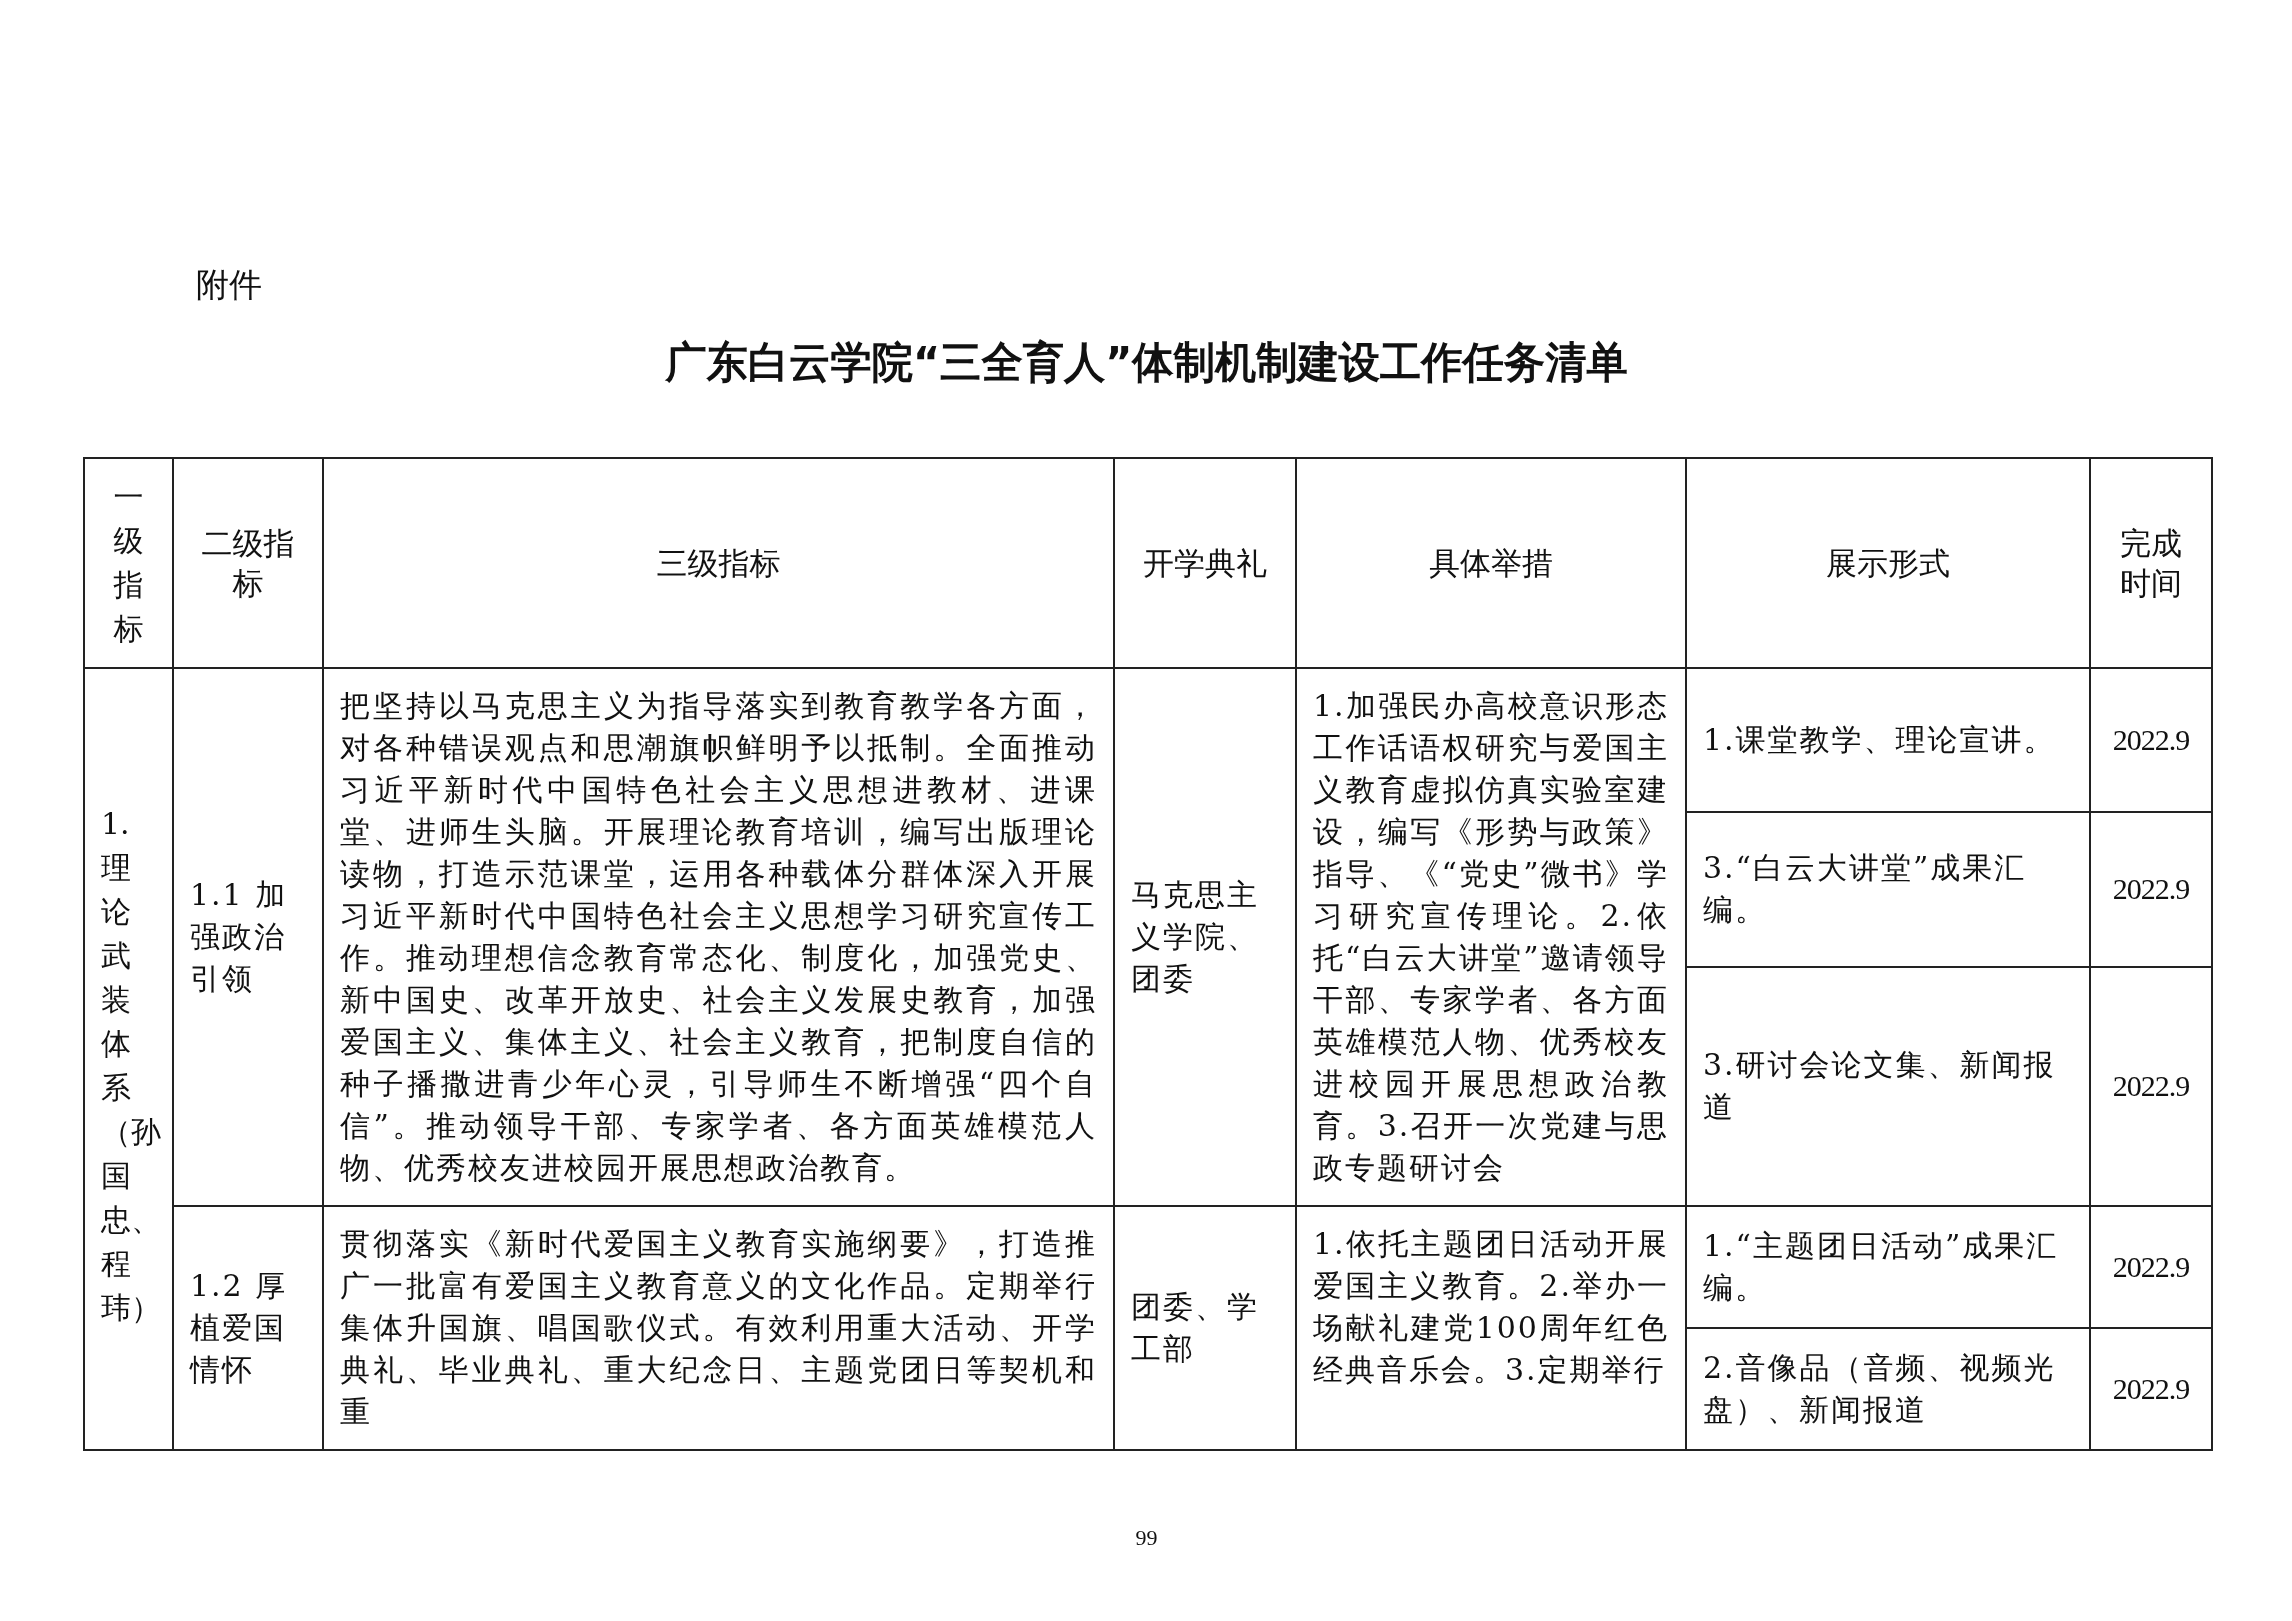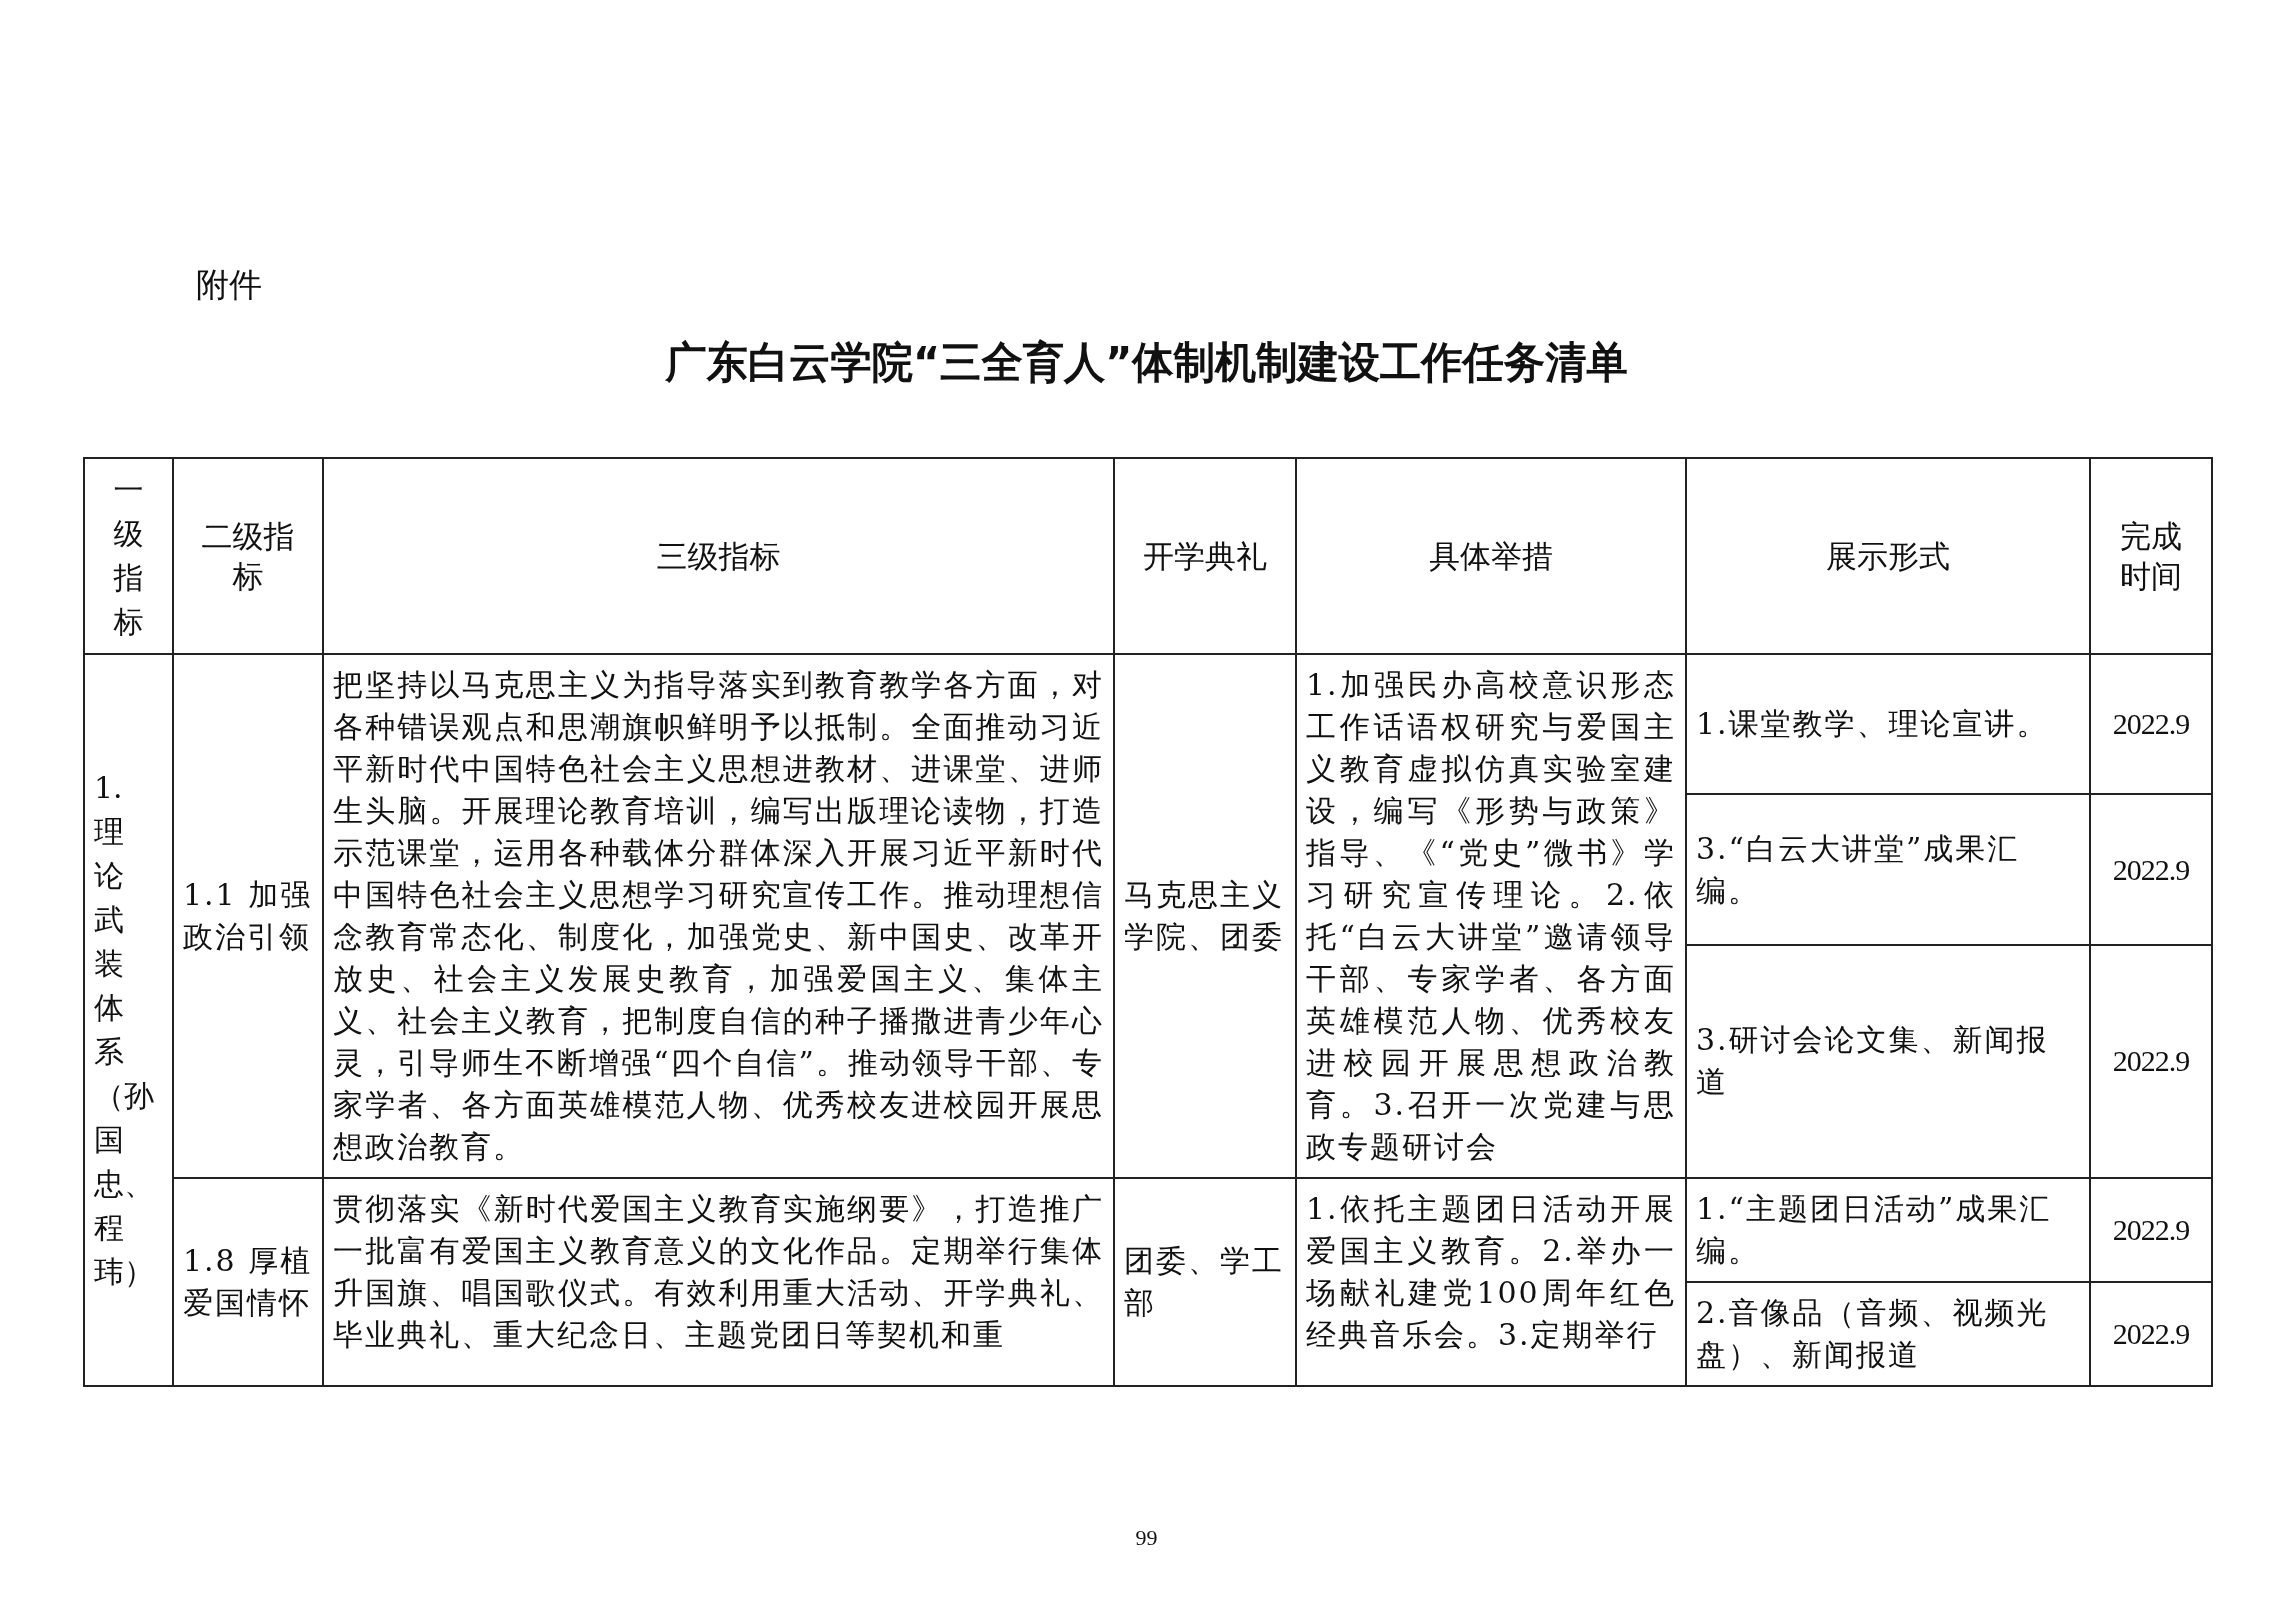--- a/index.html
+++ b/index.html
@@ -18,21 +18,21 @@
     font-family: "DejaVu Sans", "Liberation Sans", sans-serif;
     font-weight: bold; font-size: 43px; line-height: 59px;
     transform: scaleX(0.96);
   }
   table.task-table {
     position: absolute; left: 83px; top: 457px;
     border-collapse: collapse; table-layout: fixed;
     width: 2128px;
   }
   table.task-table td, table.task-table th {
-    border: 2px solid #222222; padding: 9px; vertical-align: middle;
+    border: 2px solid #222222; padding: 16px; vertical-align: middle;
     font-size: 30px; line-height: 42px; font-weight: normal;
   }
   table.task-table th {
     font-family: "DejaVu Sans", "Liberation Sans", sans-serif;
     text-align: center; height: 170px; font-size: 31px; line-height: 40px;
   }
   table.task-table tr.head { border-top: 2.9px solid #444; }
   .cell-pad { padding: 2px 13.7px 2px 13.7px; }
   .body-text { text-align: justify; letter-spacing: 2px; }
   .l1-cell { text-align: left; padding-left: 13.7px; padding-right: 7.8px; }
@@ -93,21 +93,21 @@
   <tr style="height:146px;">
     <td class="show-cell">3.“白云大讲堂”成果汇编。</td>
     <td class="date-cell">2022.9</td>
   </tr>
   <tr style="height:226px;">
     <td class="show-cell">3.研讨会论文集、新闻报道</td>
     <td class="date-cell">2022.9</td>
   </tr>
 
   <tr style="height:86px;">
-    <td rowspan="2" class="l2-text">1.8 厚植爱国情怀</td>
+    <td rowspan="2" class="l2-text">1.2 厚植爱国情怀</td>
     <td rowspan="2" class="cell-pad body-text v-top">贯彻落实《新时代爱国主义教育实施纲要》，打造推广一批富有爱国主义教育意义的文化作品。定期举行集体升国旗、唱国歌仪式。有效利用重大活动、开学典礼、毕业典礼、重大纪念日、主题党团日等契机和重</td>
     <td rowspan="2" class="cell-pad" style="letter-spacing:2px;">团委、学工部</td>
     <td rowspan="2" class="cell-pad body-text v-top">1.依托主题团日活动开展爱国主义教育。2.举办一场献礼建党100周年红色经典音乐会。3.定期举行</td>
     <td class="show-cell">1.“主题团日活动”成果汇编。</td>
     <td class="date-cell">2022.9</td>
   </tr>
   <tr style="height:98px;">
     <td class="show-cell">2.音像品（音频、视频光盘）、新闻报道</td>
     <td class="date-cell">2022.9</td>
   </tr>

